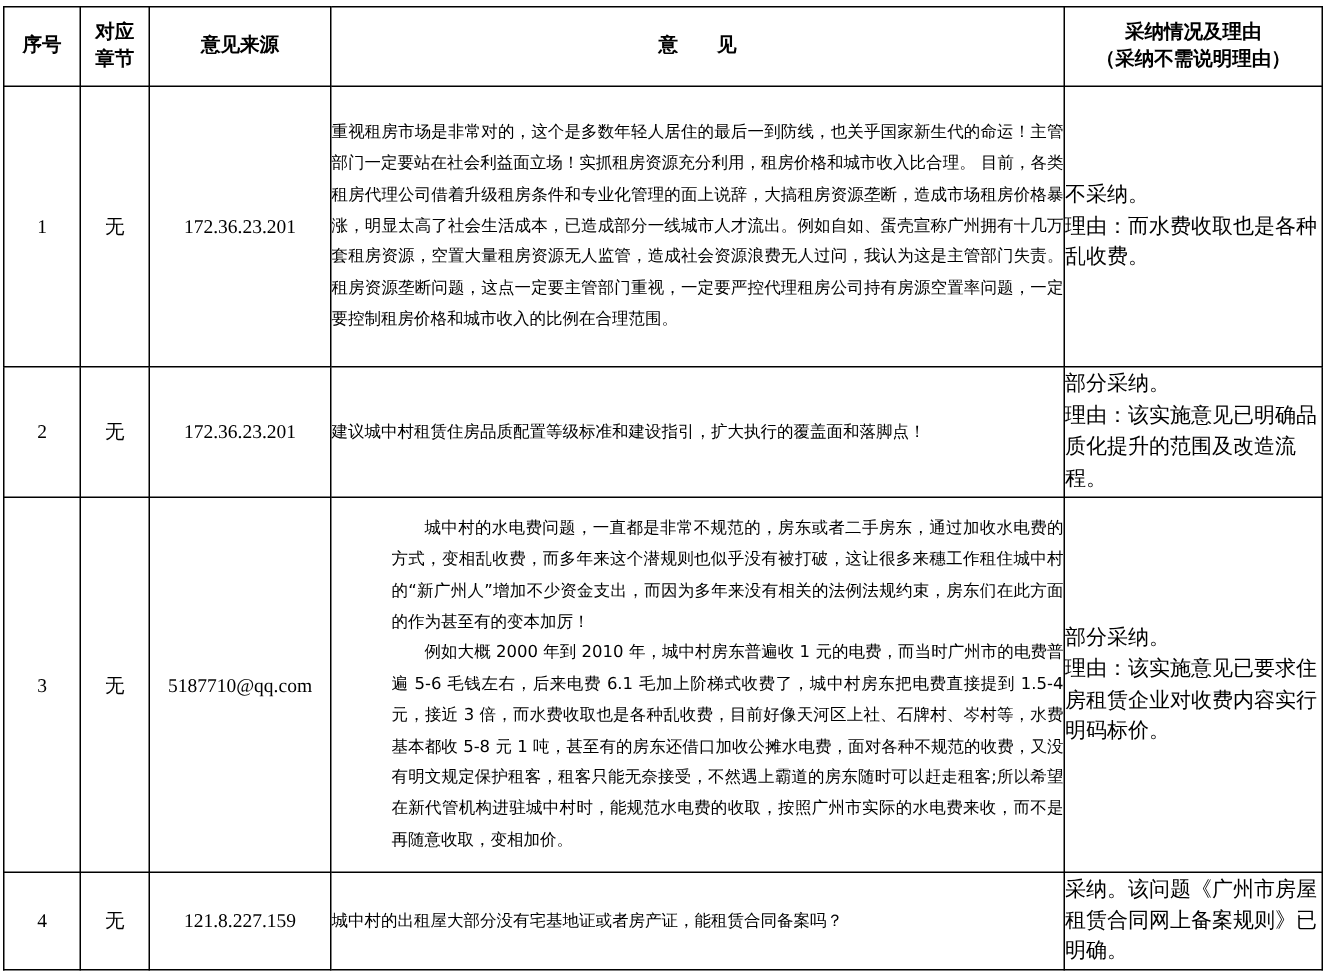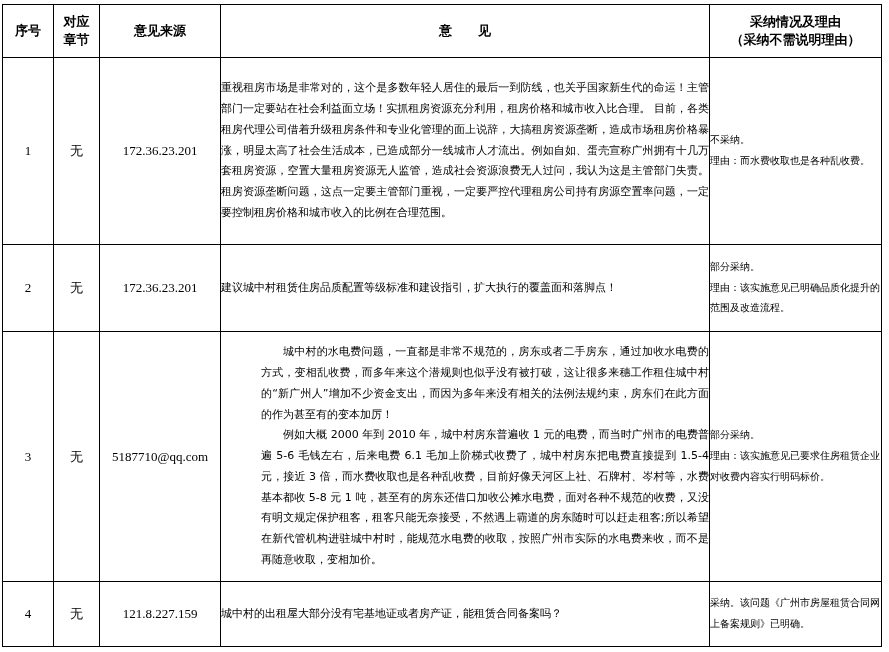--- a/index.html
+++ b/index.html
@@ -20,21 +20,21 @@
     .c-ch { width: 46px; }
     .c-src { width: 121px; }
     .c-op { width: 489px; }
     .c-adopt { width: 172px; }
     .hdr-row { height: 53px; }
     td.center { text-align: center; font-family: "Liberation Serif", "DejaVu Serif", serif; font-size: 13px; }
     td.wu { font-family: "DejaVu Sans", sans-serif; font-size: 13px; text-align: center; }
     td.op { font-size: 11px; line-height: 20.8px; padding: 0 3px 0 4px; text-align: justify; }
     td.op p { margin: 0; }
     td.op p.indent { text-indent: 2em; margin-left: 40px; }
-    td.adopt { font-size: 10px; line-height: 20.8px; padding: 0 3px 0 4px; vertical-align: top; }
+    td.adopt { font-size: 14px; line-height: 20.8px; padding: 0 3px 0 4px; vertical-align: top; }
     td.adopt p { margin: 0; }
     .hdr-sub { display: block; }
   </style>
 </head>
 <body>
 
 <table class="opinions">
   <colgroup>
     <col class="c-no">
       <col class="c-ch">

